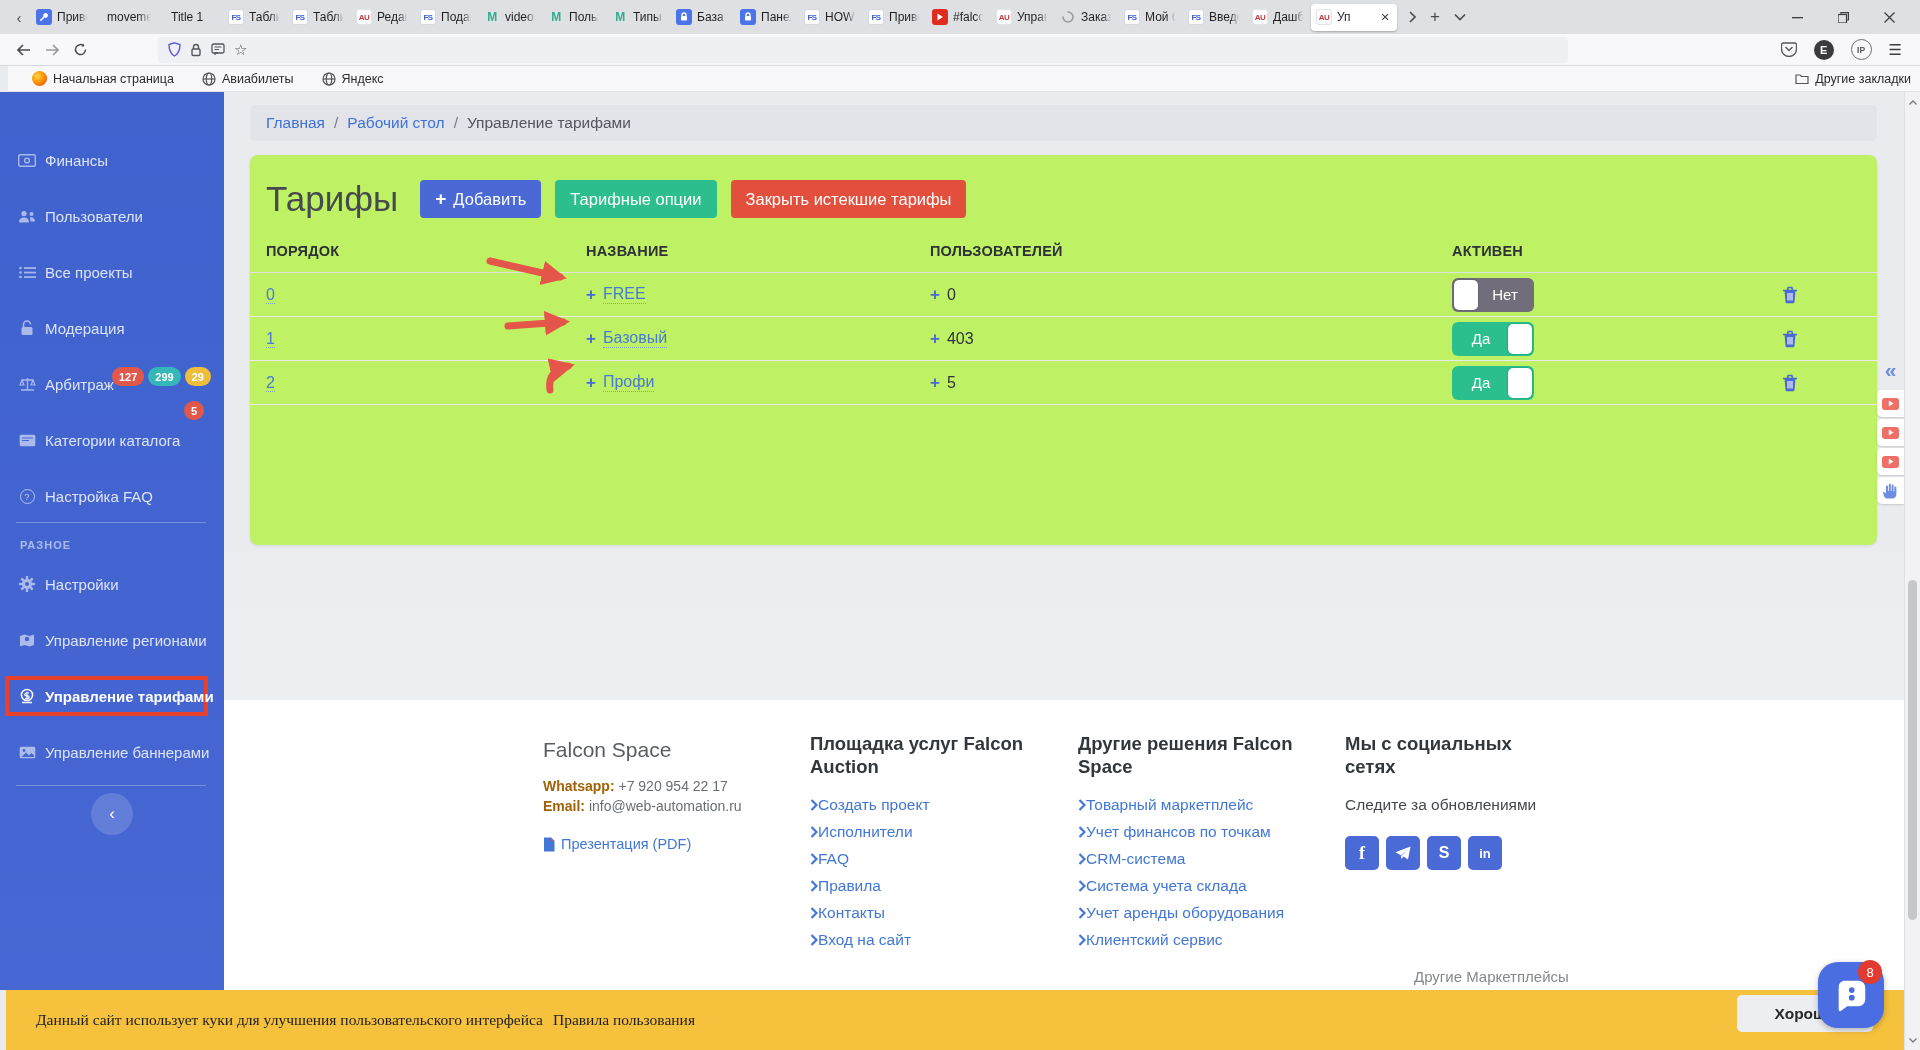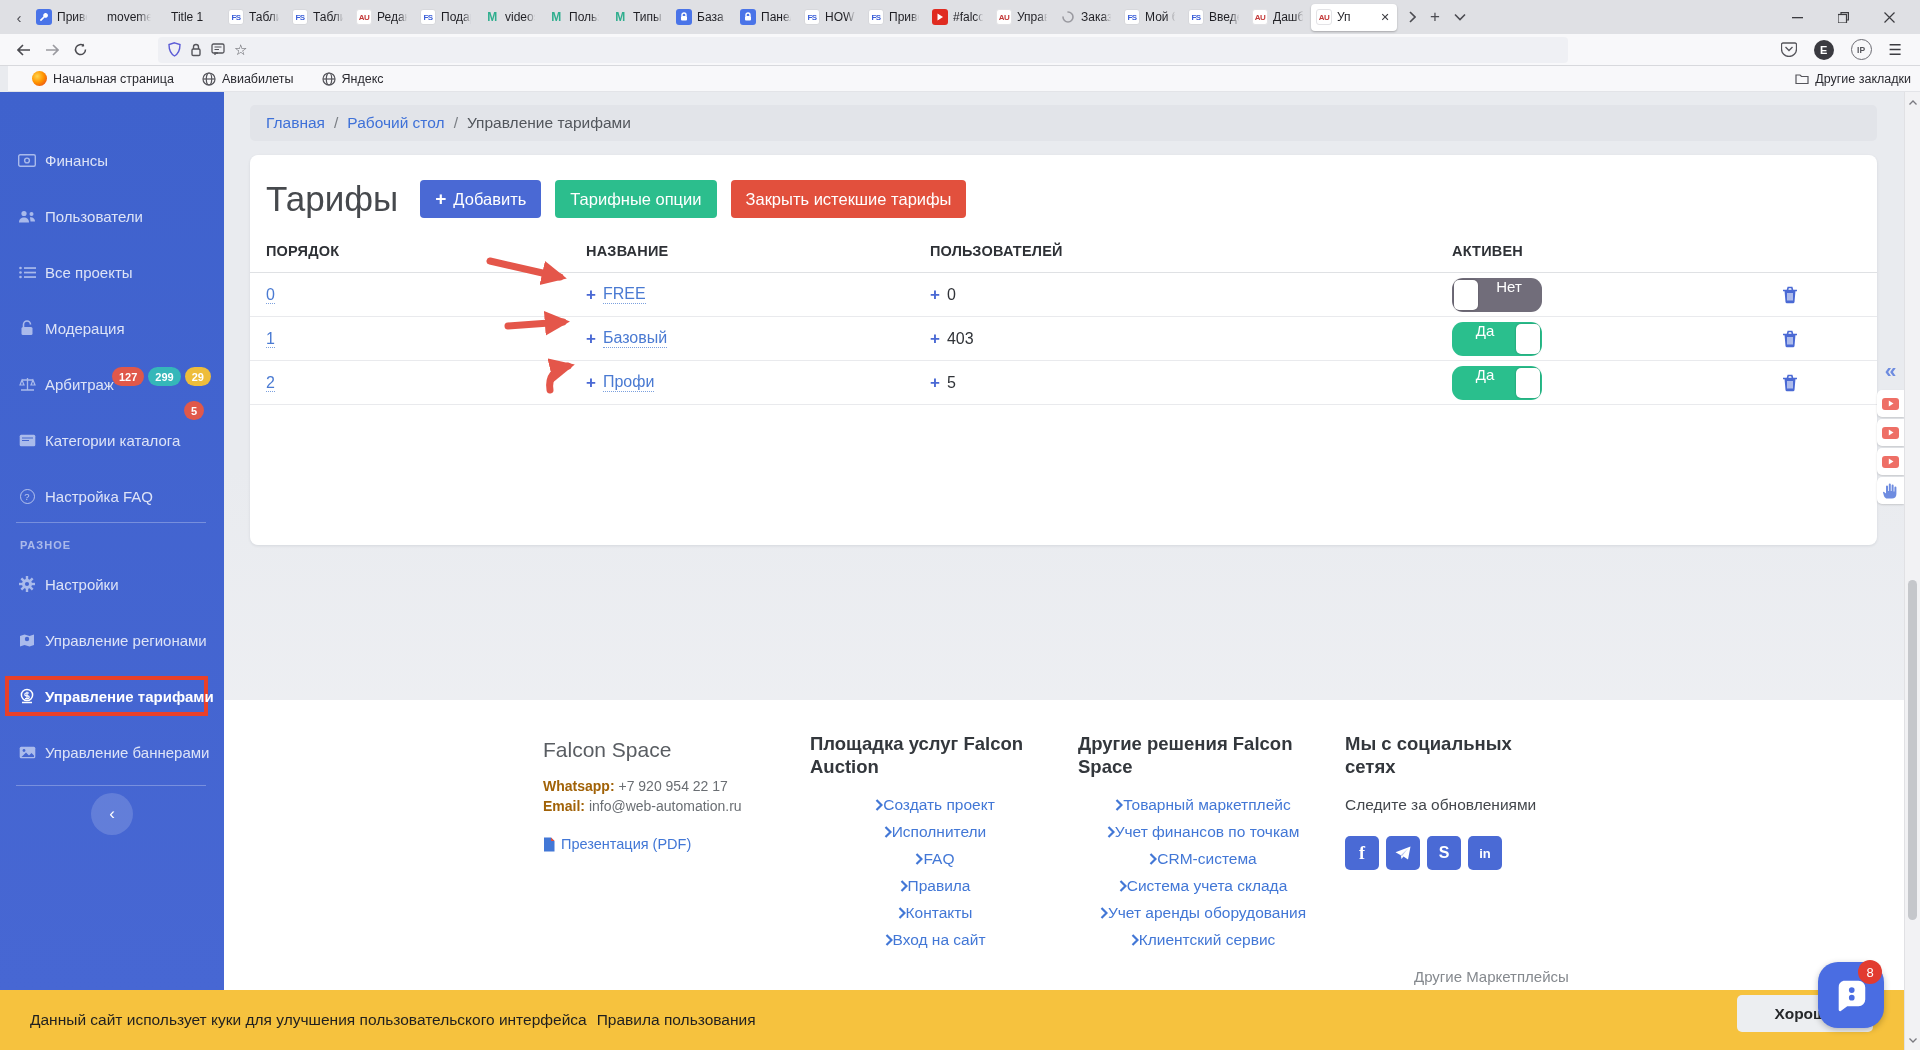--- a/index.html
+++ b/index.html
@@ -85,40 +85,40 @@
 
   
   .crumb-band { position:absolute; left:250px; top:105px; width:1627px; height:36px;
     background:#e2e4e9; border-radius:5px; display:flex; align-items:center; padding:0 16px;
     font-size:15.5px; gap:9px; }
   .crumb-band a { color:#3f71d8; text-decoration:none; }
   .crumb-sep { color:#7a7e84; }
   .crumb-cur { color:#52565c; }
 
   
-  .card { position:absolute; left:250px; top:155px; width:1627px; height:390px; background:#ffffff;
+  .card { position:absolute; left:250px; top:155px; width:1627px; height:390px; background:#bef264;
     border-radius:8px; box-shadow:0 1px 3px rgba(30,40,60,.10); }
   .card-head { display:flex; align-items:center; gap:14px; padding:24px 16px 0 16px; }
   .page-title { font-size:35px; font-weight:300; color:#46494d; margin-right:8px; }
   .btn { height:38px; border:none; border-radius:4px; color:#fff; font-size:16.5px; padding:0 15px;
     display:flex; align-items:center; gap:7px; cursor:pointer; font-family:inherit; }
   .btn-add { background:#4a69d4; }
   .btn-green { background:#2cbe8d; }
   .btn-red { background:#e2503d; }
   .btn .bplus { font-weight:bold; font-size:19px; }
   .thead,.trow { display:grid; grid-template-columns:320px 344px 522px 326px 1fr; padding:0 16px;
     align-items:center; }
   .thead { height:44px; font-size:14.5px; font-weight:bold; color:#2e3136; letter-spacing:.2px;
     border-bottom:1px solid #dfe1e4; }
   .trow { height:44px; border-bottom:1px solid #e9eaed; font-size:16px; color:#303338; }
   .dotted { color:#4a7ad2; text-decoration:none; border-bottom:1px dotted #7ba0de; cursor:pointer; }
   .plus { color:#4a69d4; font-weight:bold; font-size:17px; margin-right:7px; }
   .cell-flex { display:flex; align-items:center; }
-  .toggle { position:relative; width:90px; height:34px; border-radius:11px; background:#716d7a;
-    color:#fff; font-size:15px; display:flex; justify-content:center; cursor:pointer; }
+  .toggle { position:relative; width:82px; height:34px; border-radius:6px; background:#716d7a;
+    color:#fff; font-size:15px; display:flex; align-items:center; justify-content:center; cursor:pointer; }
   .toggle .knob { position:absolute; left:2px; top:2px; width:24px; height:30px; background:#fff;
     border-radius:5px; box-shadow:0 0 2px rgba(0,0,0,.3); }
   .toggle .tog-label { margin-left:24px; }
   .toggle[data-on="true"] { background:#2abf8d; }
   .toggle[data-on="true"] .knob { left:auto; right:2px; }
   .toggle[data-on="true"] .tog-label { margin-left:0; margin-right:24px; }
   .del-btn { cursor:pointer; width:20px; display:flex; margin-left:4px; }
 
   
   .annot { position:absolute; left:250px; top:155px; width:1627px; height:390px; pointer-events:none; z-index:6; }
@@ -137,31 +137,31 @@
   .fcol { position:absolute; top:0; width:250px; }
   .f-about { left:319px; } .f-platform { left:586px; } .f-solutions { left:854px; } .f-social { left:1121px; }
   .f-brand { font-size:21px; color:#595d62; margin:38px 0 16px; }
   .f-line { font-size:14px; color:#6a6e73; margin-bottom:4px; }
   .f-line b { color:#a16207; }
   .pdf-link { display:flex; gap:6px; align-items:center; font-size:14.5px; color:#4277d6;
     text-decoration:none; margin-top:22px; }
   .f-title { font-size:18.5px; font-weight:bold; color:#33373c; margin:32px 0 18px; line-height:1.25;
     width:215px; }
   .f-links { list-style:none; }
-  .f-links li { display:flex; align-items:center; margin-bottom:9px;justify-content:center; }
+  .f-links li { display:flex; align-items:center; margin-bottom:9px; }
   .f-links a { color:#4277d6; font-size:15.5px; text-decoration:none; }
   .f-sub { font-size:15.5px; color:#43474c; margin-bottom:22px; }
   .socials { display:flex; gap:7px; }
   .soc { width:34px; height:34px; border-radius:5px; background:#4a6ad5; color:#fff; display:flex;
     align-items:center; justify-content:center; font-weight:bold; cursor:pointer; }
   .f-partial { position:absolute; left:1190px; top:268px; font-size:15px; color:#85898e; }
 
   
-  .banner { position:absolute; left:0; top:990px; width:1904px; height:60px; background:#f6c23e;
-    z-index:50; display:flex; align-items:center; padding-left:30px; font-size:15.5px; color:#1f1f1f; }
+  .banner { position:absolute; left:6px; top:990px; width:1904px; height:60px; background:#f6c23e;
+    z-index:50; display:flex; align-items:center; padding-left:30px; font-size:15.5px; color:#1f1f1f;font-family:Liberation Serif, serif; }
   .banner a { color:#1f1f1f; margin-left:10px; text-decoration:none; }
   .ok-btn { position:absolute; left:1737px; top:995px; width:136px; height:37px; background:#eceef1;
     border:none; border-radius:5px; font-size:15.5px; font-weight:bold; color:#26282b; z-index:51;
     font-family:inherit; cursor:pointer; }
   .chat-fab { position:absolute; left:1818px; top:962px; width:66px; height:66px; border-radius:20px;
     background:#4a6de2; z-index:52; display:flex; align-items:center; justify-content:center;
     cursor:pointer; box-shadow:0 2px 6px rgba(0,0,0,.25); }
   .chat-badge { position:absolute; left:40px; top:-2px; width:24px; height:24px; border-radius:50%;
     background:#e23b30; color:#fff; font-size:13px; display:flex; align-items:center;
     justify-content:center; }

